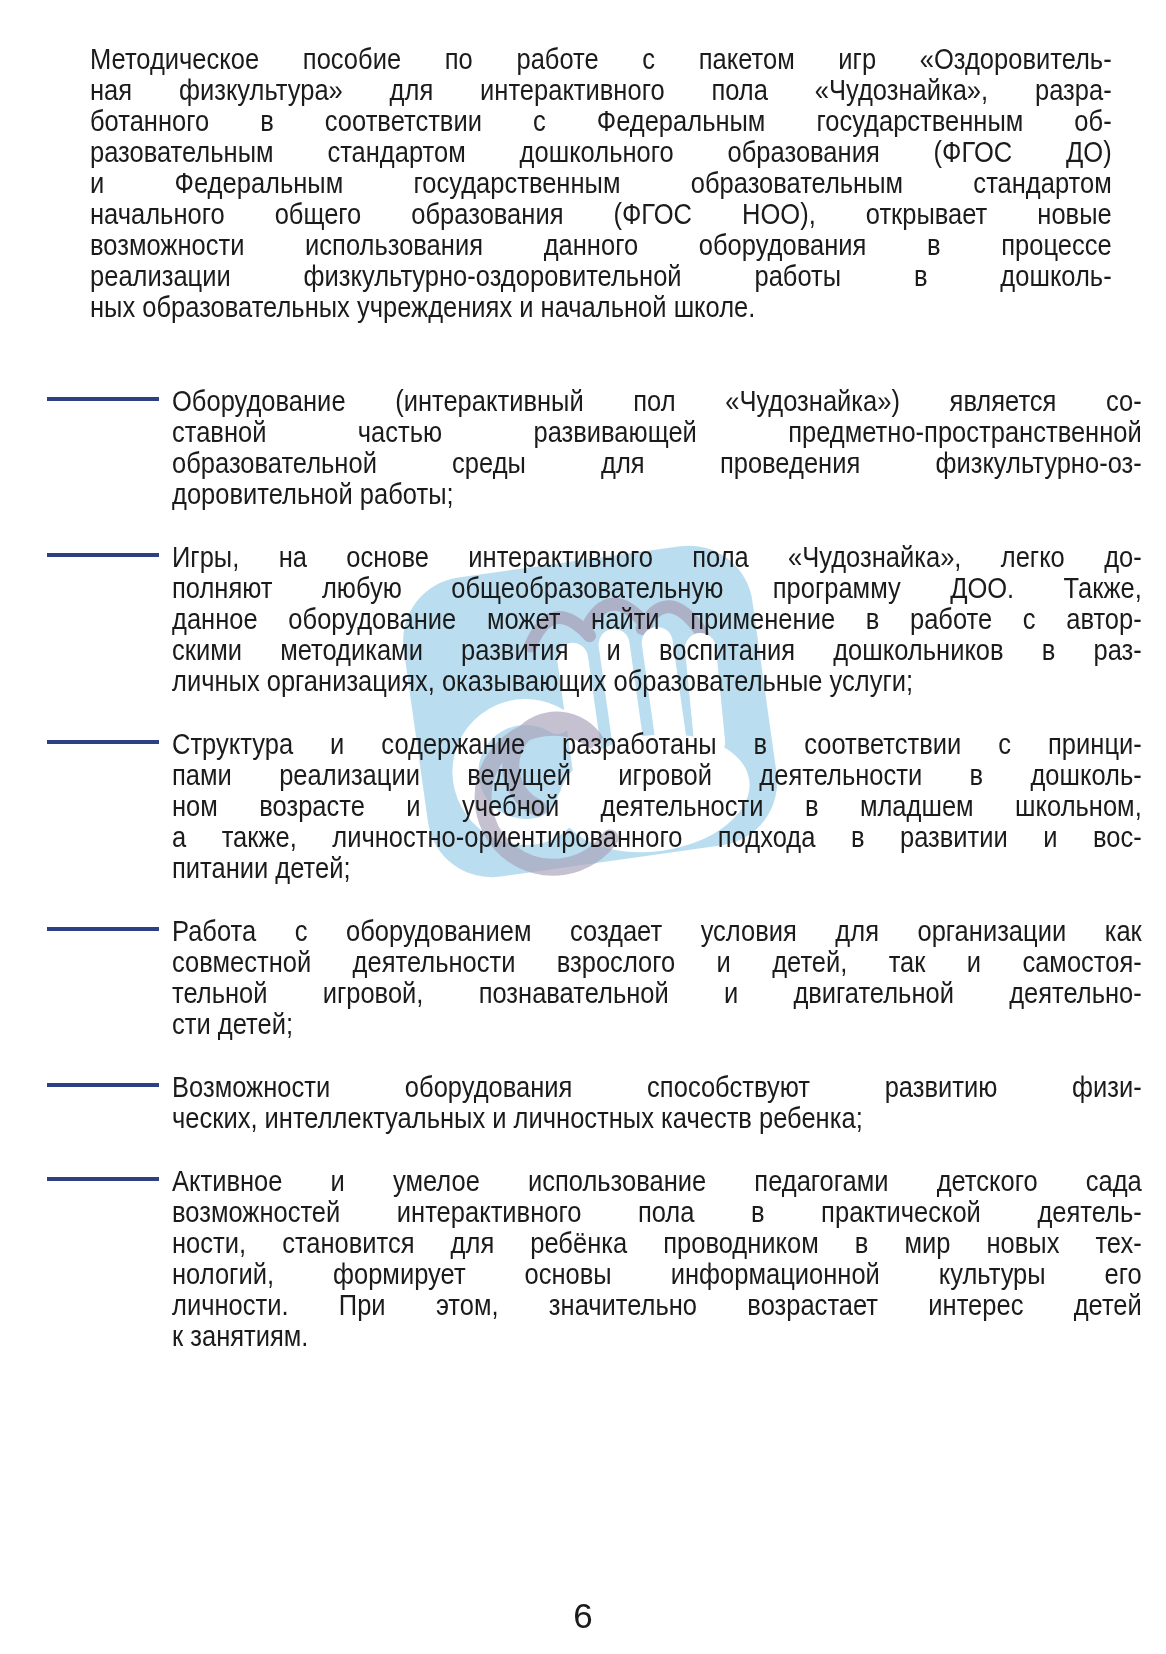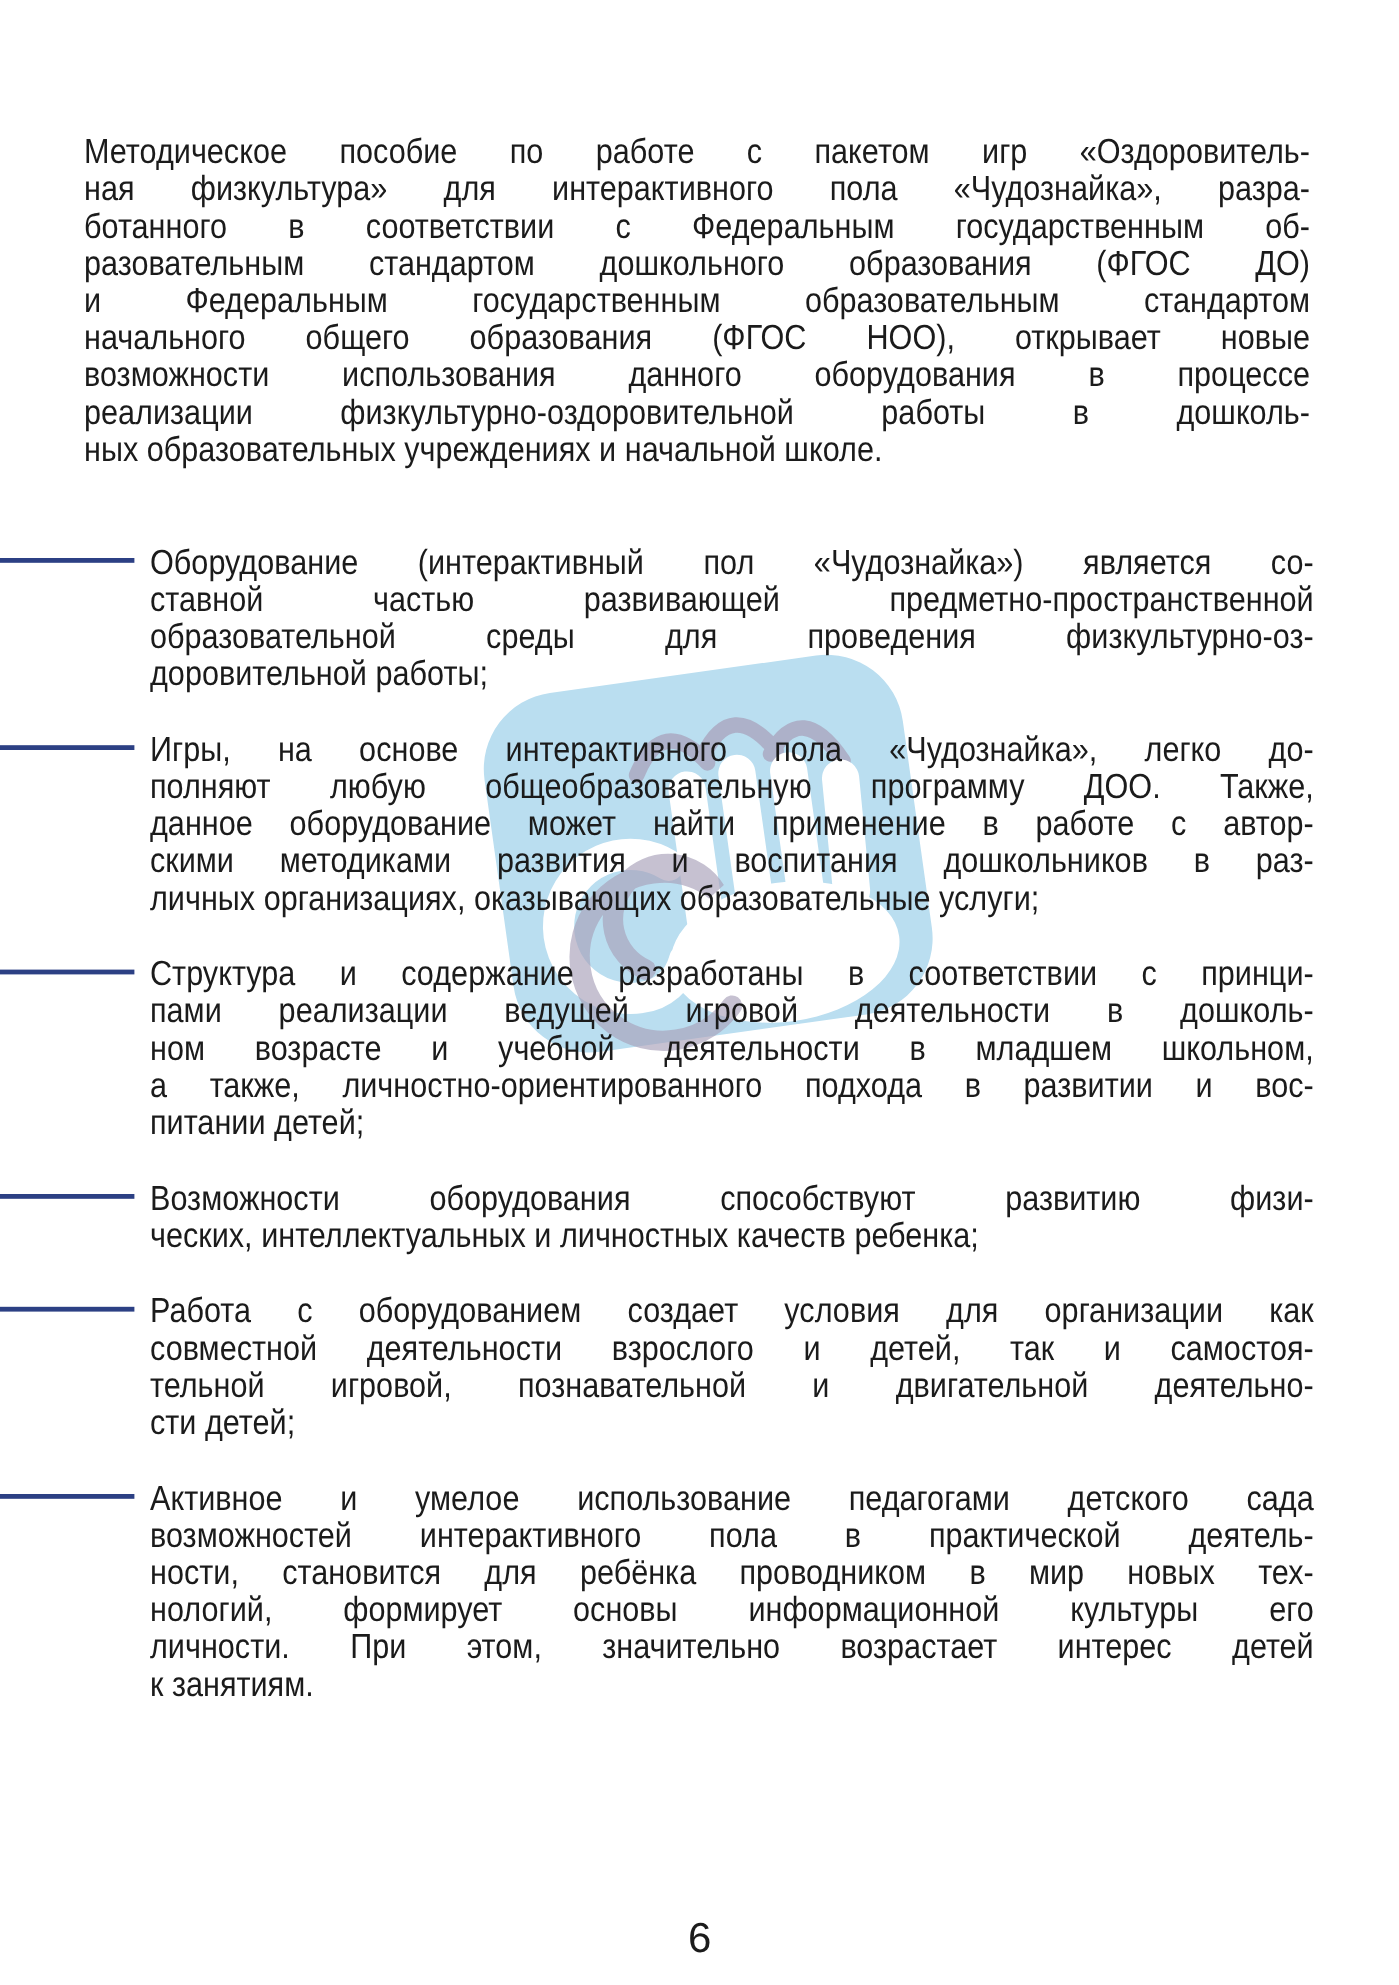--- a/index.html
+++ b/index.html
@@ -21,29 +21,29 @@
     color: var(--text-color);
     overflow: hidden;
   }
   .watermark {
     position: absolute;
     left: 398px;
     top: 538px;
     z-index: 0;
   }
   .content { position: relative; z-index: 1; }
-  .intro { padding-left: 70px; margin-top: 112px; }
+  .intro { padding-left: 90px; margin-top: 44px; }
   .intro-text {
     width: 1161px;
     font-size: 29px;
     line-height: 31px;
     transform: scaleX(0.88);
     transform-origin: left top;
   }
-  .bullet { position: relative; padding-left: 125px; margin-top: 32px; }
+  .bullet { position: relative; padding-left: 125px; margin-top: 32px; margin-left: 47px; }
   .bullet.first { margin-top: 63px; }
   .bullet-text {
     width: 1102px;
     font-size: 29px;
     line-height: 31px;
     transform: scaleX(0.88);
     transform-origin: left top;
   }
   .dash {
     position: absolute;
@@ -139,32 +139,32 @@
           <div class="line">пами реализации ведущей игровой деятельности в дошколь-</div>
           <div class="line">ном возрасте и учебной деятельности в младшем школьном,</div>
           <div class="line">а также, личностно-ориентированного подхода в развитии и вос-</div>
           <div class="line">питании детей;</div>
         </div>
     </section>
 
     <section class="bullet">
       <span class="dash"></span>
       <div class="bullet-text">
-          <div class="line">Возможности оборудования способствуют развитию физи-</div>
-          <div class="line">ческих, интеллектуальных и личностных качеств ребенка;</div>
+          <div class="line">Работа с оборудованием создает условия для организации как</div>
+          <div class="line">совместной деятельности взрослого и детей, так и самостоя-</div>
+          <div class="line">тельной игровой, познавательной и двигательной деятельно-</div>
+          <div class="line">сти детей;</div>
         </div>
     </section>
 
     <section class="bullet">
       <span class="dash"></span>
       <div class="bullet-text">
-          <div class="line">Работа с оборудованием создает условия для организации как</div>
-          <div class="line">совместной деятельности взрослого и детей, так и самостоя-</div>
-          <div class="line">тельной игровой, познавательной и двигательной деятельно-</div>
-          <div class="line">сти детей;</div>
+          <div class="line">Возможности оборудования способствуют развитию физи-</div>
+          <div class="line">ческих, интеллектуальных и личностных качеств ребенка;</div>
         </div>
     </section>
 
     <section class="bullet">
       <span class="dash"></span>
       <div class="bullet-text">
           <div class="line">Активное и умелое использование педагогами детского сада</div>
           <div class="line">возможностей интерактивного пола в практической деятель-</div>
           <div class="line">ности, становится для ребёнка проводником в мир новых тех-</div>
           <div class="line">нологий, формирует основы информационной культуры его</div>

